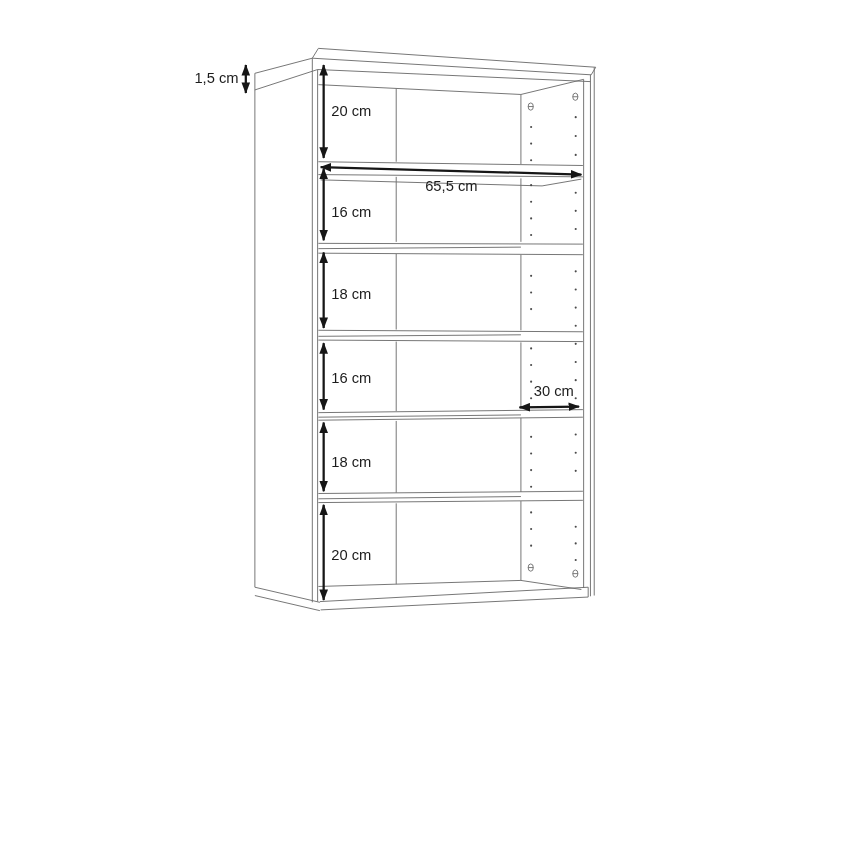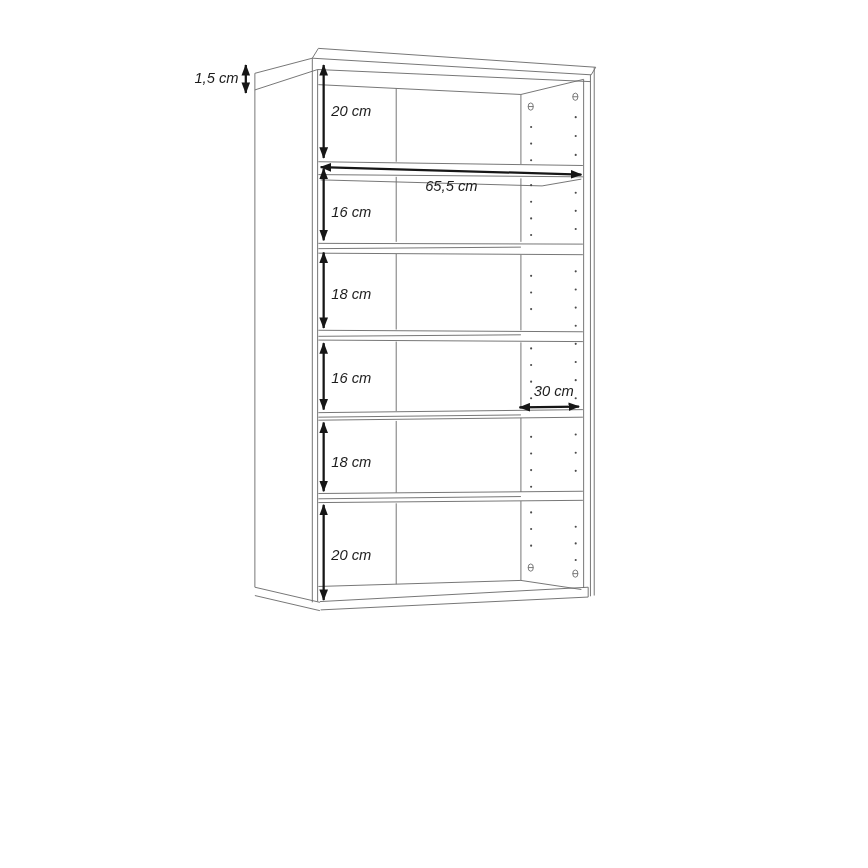--- a/index.html
+++ b/index.html
@@ -6,21 +6,20 @@
     margin: 0;
     padding: 0;
     background: #ffffff;
   }
   .stage {
     position: relative;
     width: 868px;
     height: 656px;
     background: #ffffff;
     overflow: hidden;
-    font-style: italic;
   }
   svg { display: block; width: 100%; height: 100%; }
   .struct line, .struct path {
     stroke: #6e6e6e;
     stroke-width: 1.25;
     fill: none;
   }
   .camlock ellipse, .camlock line {
     stroke: #5f5f5f;
     stroke-width: 1.1;

